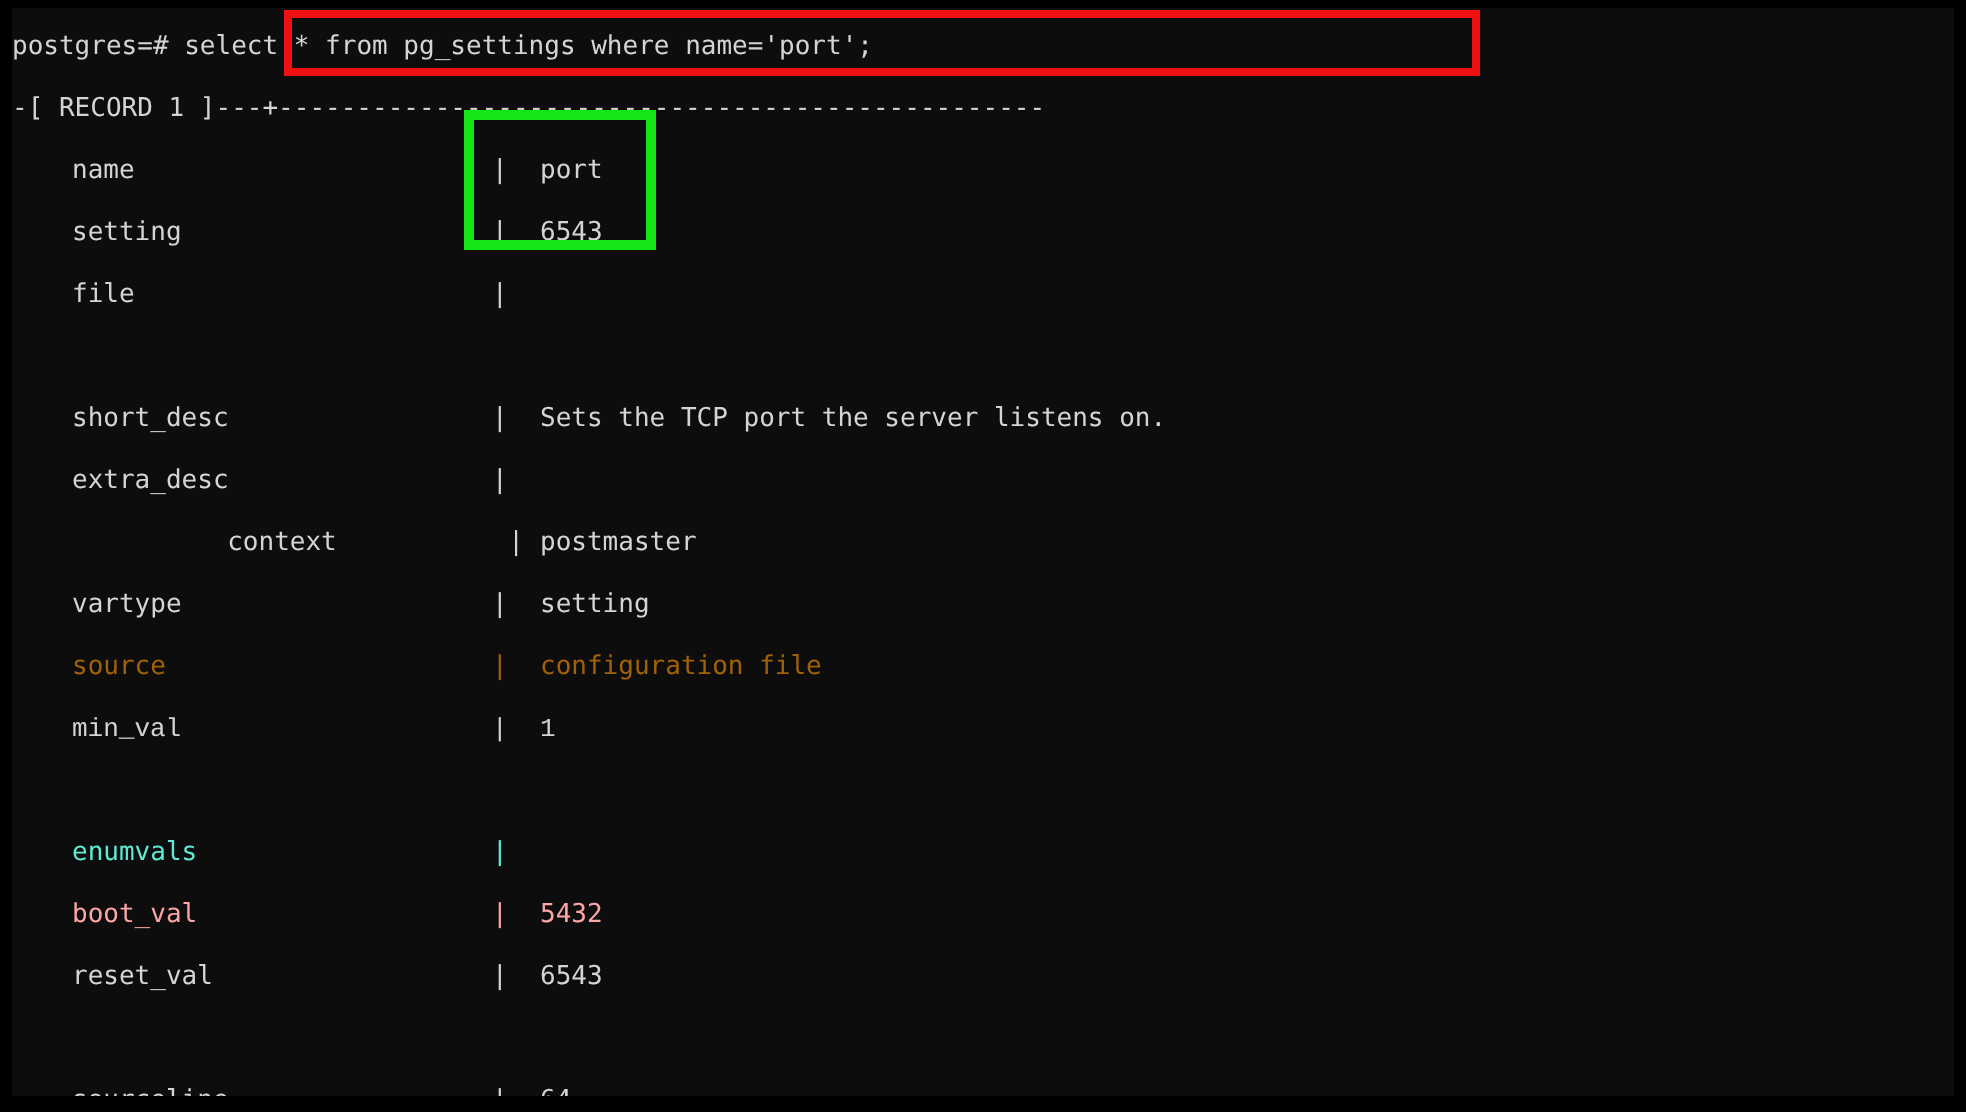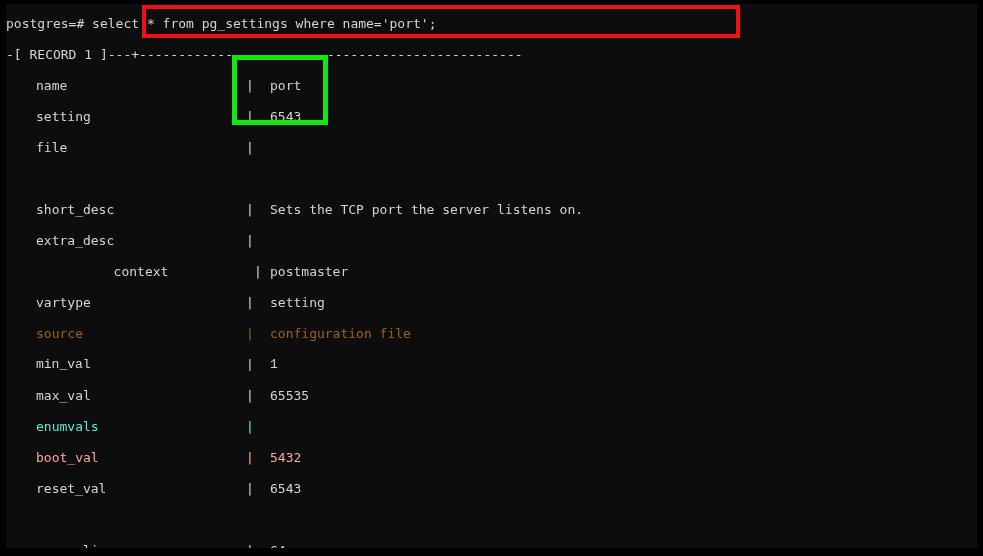--- a/index.html
+++ b/index.html
@@ -107,21 +107,20 @@
     <div class="line" style="top: 221px; color: rgb(212, 212, 212);"><span class="label">extra_desc</span><span class="pipe">|</span><span class="value"></span></div>
 
     <div class="line" style="top: 252px; color: rgb(212, 212, 212); text-align: center;"><span class="label">context</span><span class="pipe">|</span><span class="value">postmaster</span></div>
 
     <div class="line" style="top: 283px; color: rgb(212, 212, 212);"><span class="label">vartype</span><span class="pipe">|</span><span class="value">setting</span></div>
 
     <div class="line" style="top: 314px; color: #a16207;"><span class="label">source</span><span class="pipe">|</span><span class="value">configuration file</span></div>
 
     <div class="line" style="top: 345px; color: rgb(212, 212, 212); font-family: Liberation Mono, monospace;"><span class="label">min_val</span><span class="pipe">|</span><span class="value">1</span></div>
 
-    <div class="line" style="top: 376px; color: rgb(212, 212, 212);"><span class="label">max_val</span><span class="pipe">|</span><span class="value">65535</span></div>
 
     <div class="line" style="top: 407px; color: #5eead4;"><span class="label">enumvals</span><span class="pipe">|</span><span class="value"></span></div>
 
     <div class="line" style="top: 438px; color: #fca5a5;"><span class="label">boot_val</span><span class="pipe">|</span><span class="value">5432</span></div>
 
     <div class="line" style="top: 469px; color: rgb(212, 212, 212);"><span class="label">reset_val</span><span class="pipe">|</span><span class="value">6543</span></div>
 
 
     <div class="line" style="top: 531px; color: rgb(212, 212, 212);"><span class="label">sourceline</span><span class="pipe">|</span><span class="value">64</span></div>
 

